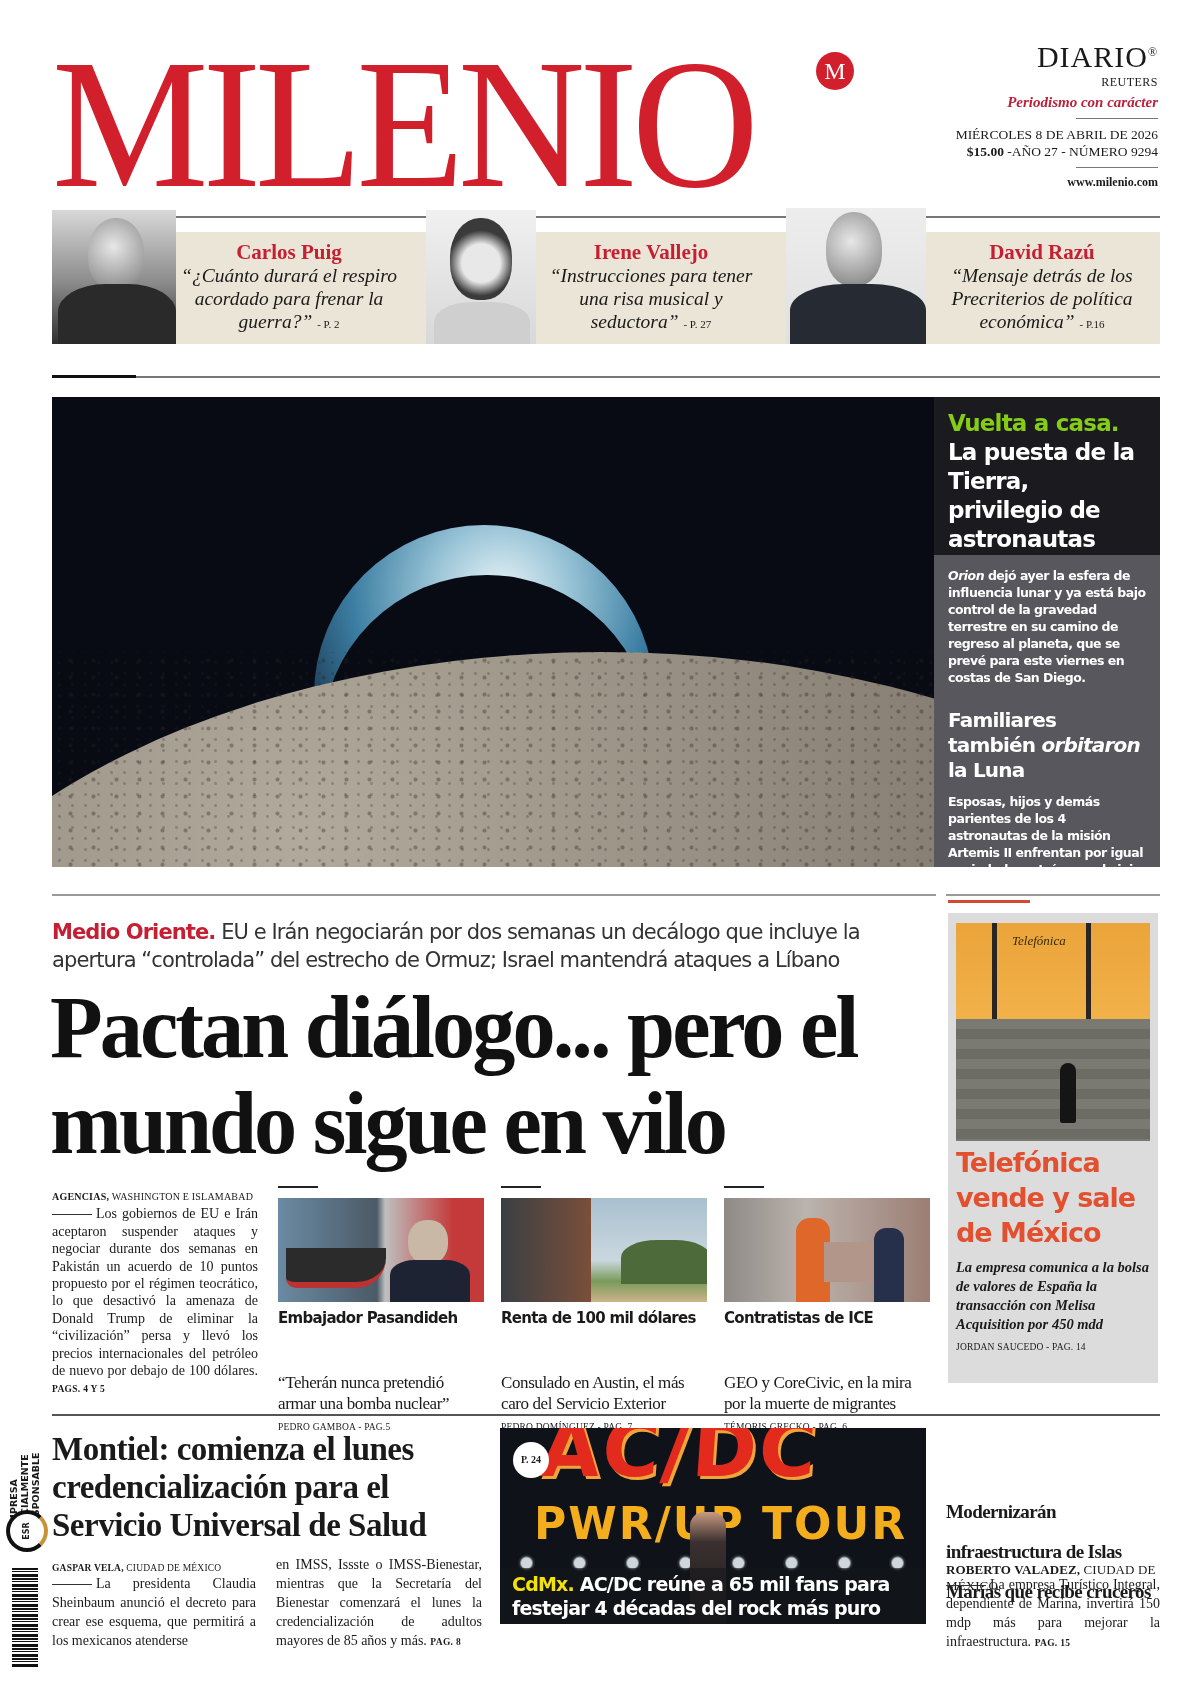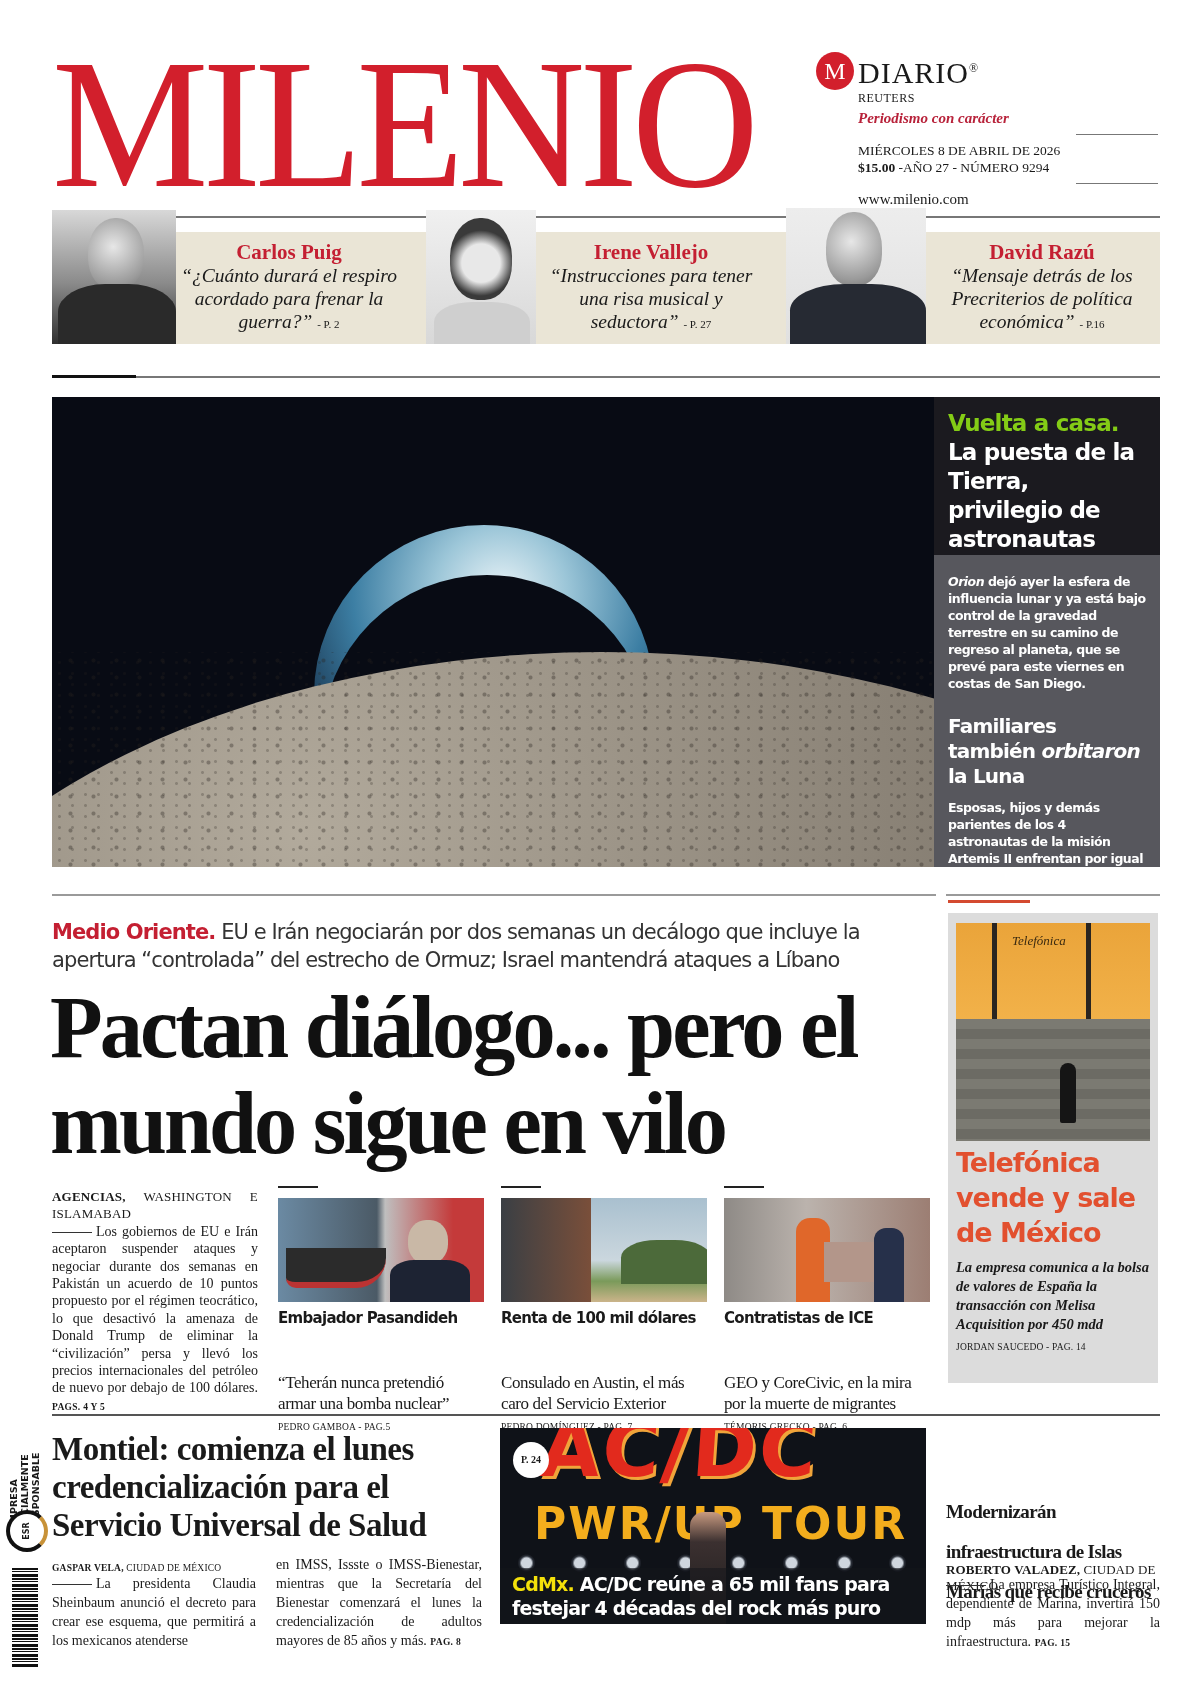--- a/index.html
+++ b/index.html
@@ -3,29 +3,29 @@
 <meta charset="utf-8">
 <style>
   * { box-sizing: border-box; margin: 0; padding: 0; }
   html, body { width: 1200px; height: 1688px; background: #ffffff; overflow: hidden; }
   body { position: relative; font-family: "Liberation Serif", serif; color: #1a1a1a; }
   .abs { position: absolute; }
 
   
   .logo { left: 52px; top: 40px; font-family: "Liberation Serif", serif; color: #d21f2c; font-size: 176px; line-height: 160px; letter-spacing: -6px; transform: scaleY(1.05); transform-origin: top left; }
   .logo-badge { left: 816px; top: 52px; width: 38px; height: 38px; border-radius: 50%; background: #d21f2c; color: #fff; font-size: 24px; line-height: 38px; text-align: center; font-family: "Liberation Serif", serif; }
-  .masthead-right { right: 42px; top: 52px; width: 300px; text-align: left; }
+  .masthead-right { right: 42px; top: 36px; width: 300px; text-align: right; }
   .diario { font-size: 30px; letter-spacing: 1px; line-height: 32px; }
   .diario sup { font-size: 12px; }
   .nacional { font-size: 12px; letter-spacing: 0.5px; margin-top: 2px; }
   .tagline { font-size: 15px; font-style: italic; font-weight: bold; color: #b8223a; margin-top: 4px; }
   .mh-rule { border-top: 1.5px solid #777; width: 82px; margin: 7px 0 7px auto; }
   .dateline { font-size: 13.5px; line-height: 17px; }
   .dateline b { font-weight: bold; }
-  .website { font-size: 15px; margin-top: 0; }
+  .website { font-size: 12px; margin-top: 0; font-weight: bold; }
 
   
   .col-rule { height: 2px; background: #555; }
   .col-band { left: 52px; top: 232px; width: 1108px; height: 112px; background: #eae5d6; }
   .columnist { position: absolute; top: 232px; height: 112px; text-align: center; }
   .col-name { font-size: 21px; font-weight: bold; color: #c41f32; line-height: 24px; }
   .col-quote { font-size: 19.5px; font-style: italic; line-height: 23px; }
   .col-page { font-size: 11px; font-style: normal; }
   .portrait { position: absolute; background: linear-gradient(180deg, #d8d8d8 0%, #8a8a8a 55%, #2f2f2f 100%); overflow: hidden; }
   .portrait .head { position: absolute; border-radius: 48% 48% 44% 44%; background: radial-gradient(circle at 45% 40%, #e7e7e7, #9a9a9a 70%, #707070); }
@@ -47,21 +47,21 @@
   .credit { font-family: "Liberation Serif", serif; font-size: 11px; font-weight: normal; }
 
   
   .rule-gray { height: 2px; background: #9a9a9a; }
   .kicker-line { left: 52px; top: 918px; width: 880px; font-size: 21px; line-height: 28px; letter-spacing: -0.9px; color: #333; }
   .kicker-red { color: #c41f32; font-weight: bold; }
   .main-head { left: 50px; top: 980px; width: 900px; font-family: "Liberation Serif", serif; font-weight: bold; font-size: 88px; line-height: 96px; letter-spacing: -3px; color: #111; transform: scaleX(0.98); transform-origin: left; }
 
   
   .lead { left: 52px; top: 1188px; width: 206px; font-size: 14px; line-height: 17.4px; text-align: justify; }
-  .byline { font-size: 13px; letter-spacing: 0.2px; }
+  .byline { font-size: 10px; letter-spacing: 0.2px; }
   .byline b { font-weight: bold; }
   .indent-line { display: inline-block; width: 40px; border-bottom: 1px solid #333; margin-right: 4px; vertical-align: 3px; }
   .pg { font-size: 9.5px; font-weight: bold; letter-spacing: 0.3px; }
 
   
   .sub { position: absolute; top: 1186px; width: 206px; }
   .sub-rule { width: 40px; height: 2px; background: #222; margin-bottom: 10px; }
   .sub-img { width: 206px; height: 104px; position: relative; overflow: hidden; }
   .sub-title { font-family: "DejaVu Sans", sans-serif; font-weight: bold; font-size: 15px; letter-spacing: -0.7px; margin-top: 6px; line-height: 20px; }
   .sub-text { font-size: 17px; line-height: 21px; letter-spacing: -0.4px; margin-top: 44px; }
@@ -154,21 +154,21 @@
   <div class="earth-shadow"></div>
   <div class="moon">
       <div class="moon-tex"></div>
     </div>
 </div>
 <div class="abs hero-side-top sans">
   <div class="kicker-yellow">Vuelta a casa.</div>
   <div class="hero-side-title">La puesta de la Tierra, privilegio de astronautas</div>
 </div>
 <div class="abs hero-side-bot sans">
-  <div class="hero-side-body" style="margin-top:6px;"><i>Orion</i><span> dejó ayer la esfera de influencia lunar y ya está bajo control de la gravedad terrestre en su camino de regreso al planeta, que se prevé para este viernes en costas de San Diego.</span></div>
+  <div class="hero-side-body" style=""><i>Orion</i><span> dejó ayer la esfera de influencia lunar y ya está bajo control de la gravedad terrestre en su camino de regreso al planeta, que se prevé para este viernes en costas de San Diego.</span></div>
   <div class="hero-side-h2"><span>Familiares también </span><i>orbitaron</i><span> la Luna</span></div>
   <div class="hero-side-body" style="margin-top:10px;"><span>Esposas, hijos y demás parientes de los 4 astronautas de la misión Artemis II enfrentan por igual ansiedad y estrés por el viaje al espacio.</span> <span class="credit">REUTERS PAGS. 22 Y 23</span></div>
 </div>
 
 <div class="abs rule-gray" style="left:52px; top:894px; width:884px;"></div>
 <div class="abs kicker-line sans"><span class="kicker-red">Medio Oriente.</span><span> EU e Irán negociarán por dos semanas un decálogo que incluye la apertura “controlada” del estrecho de Ormuz; Israel mantendrá ataques a Líbano</span></div>
 <div class="abs main-head">Pactan diálogo... pero el mundo sigue en vilo</div>
 
 <div class="abs lead">
   <div class="byline"><b>AGENCIAS,</b> <span>WASHINGTON E ISLAMABAD</span></div>

